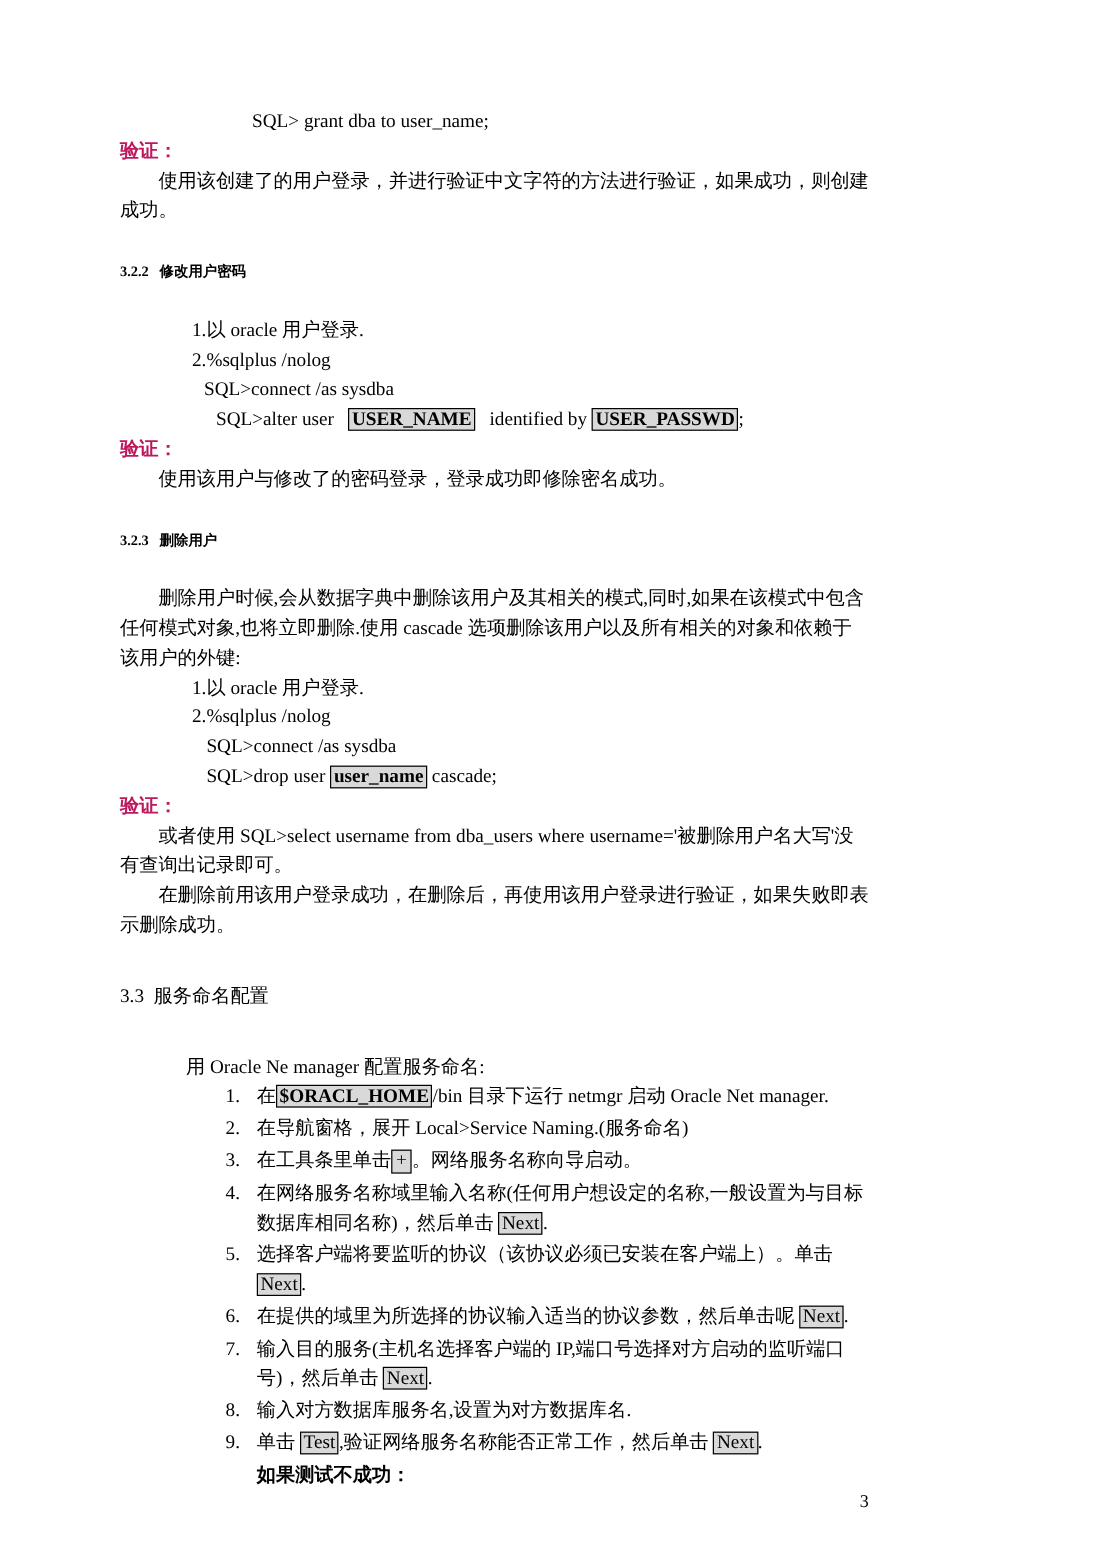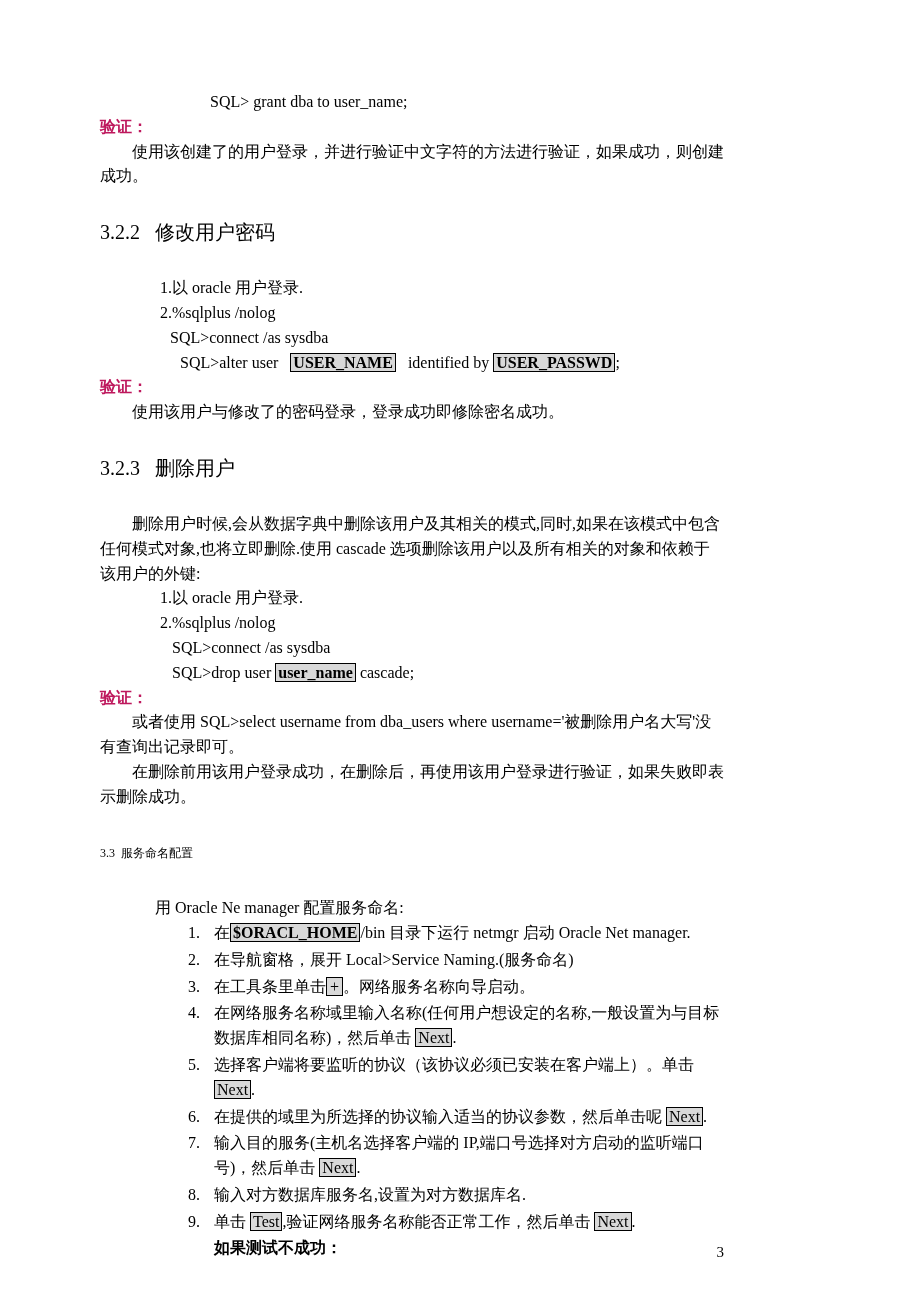--- a/index.html
+++ b/index.html
@@ -41,26 +41,27 @@
     border: 1px solid #000;
     background: #d9d9d9;
     padding: 0 3px;
     display: inline-block;
     min-width: 6px;
     line-height: 1.1;
   }
   .sec-heading {
     margin-top: 28px;
     margin-bottom: 28px;
-    font-size: 20px;
+    font-size: 12px;
+    font-weight: bold;
   }
   .sec-major {
     margin-top: 34px;
     margin-bottom: 34px;
-    font-size: 12px;
+    font-size: 16px;
   }
   .ol {
     margin-left: 78px;
   }
   .ol-row {
     display: flex;
     align-items: flex-start;
     gap: 14px;
     margin-bottom: 2px;
   }

